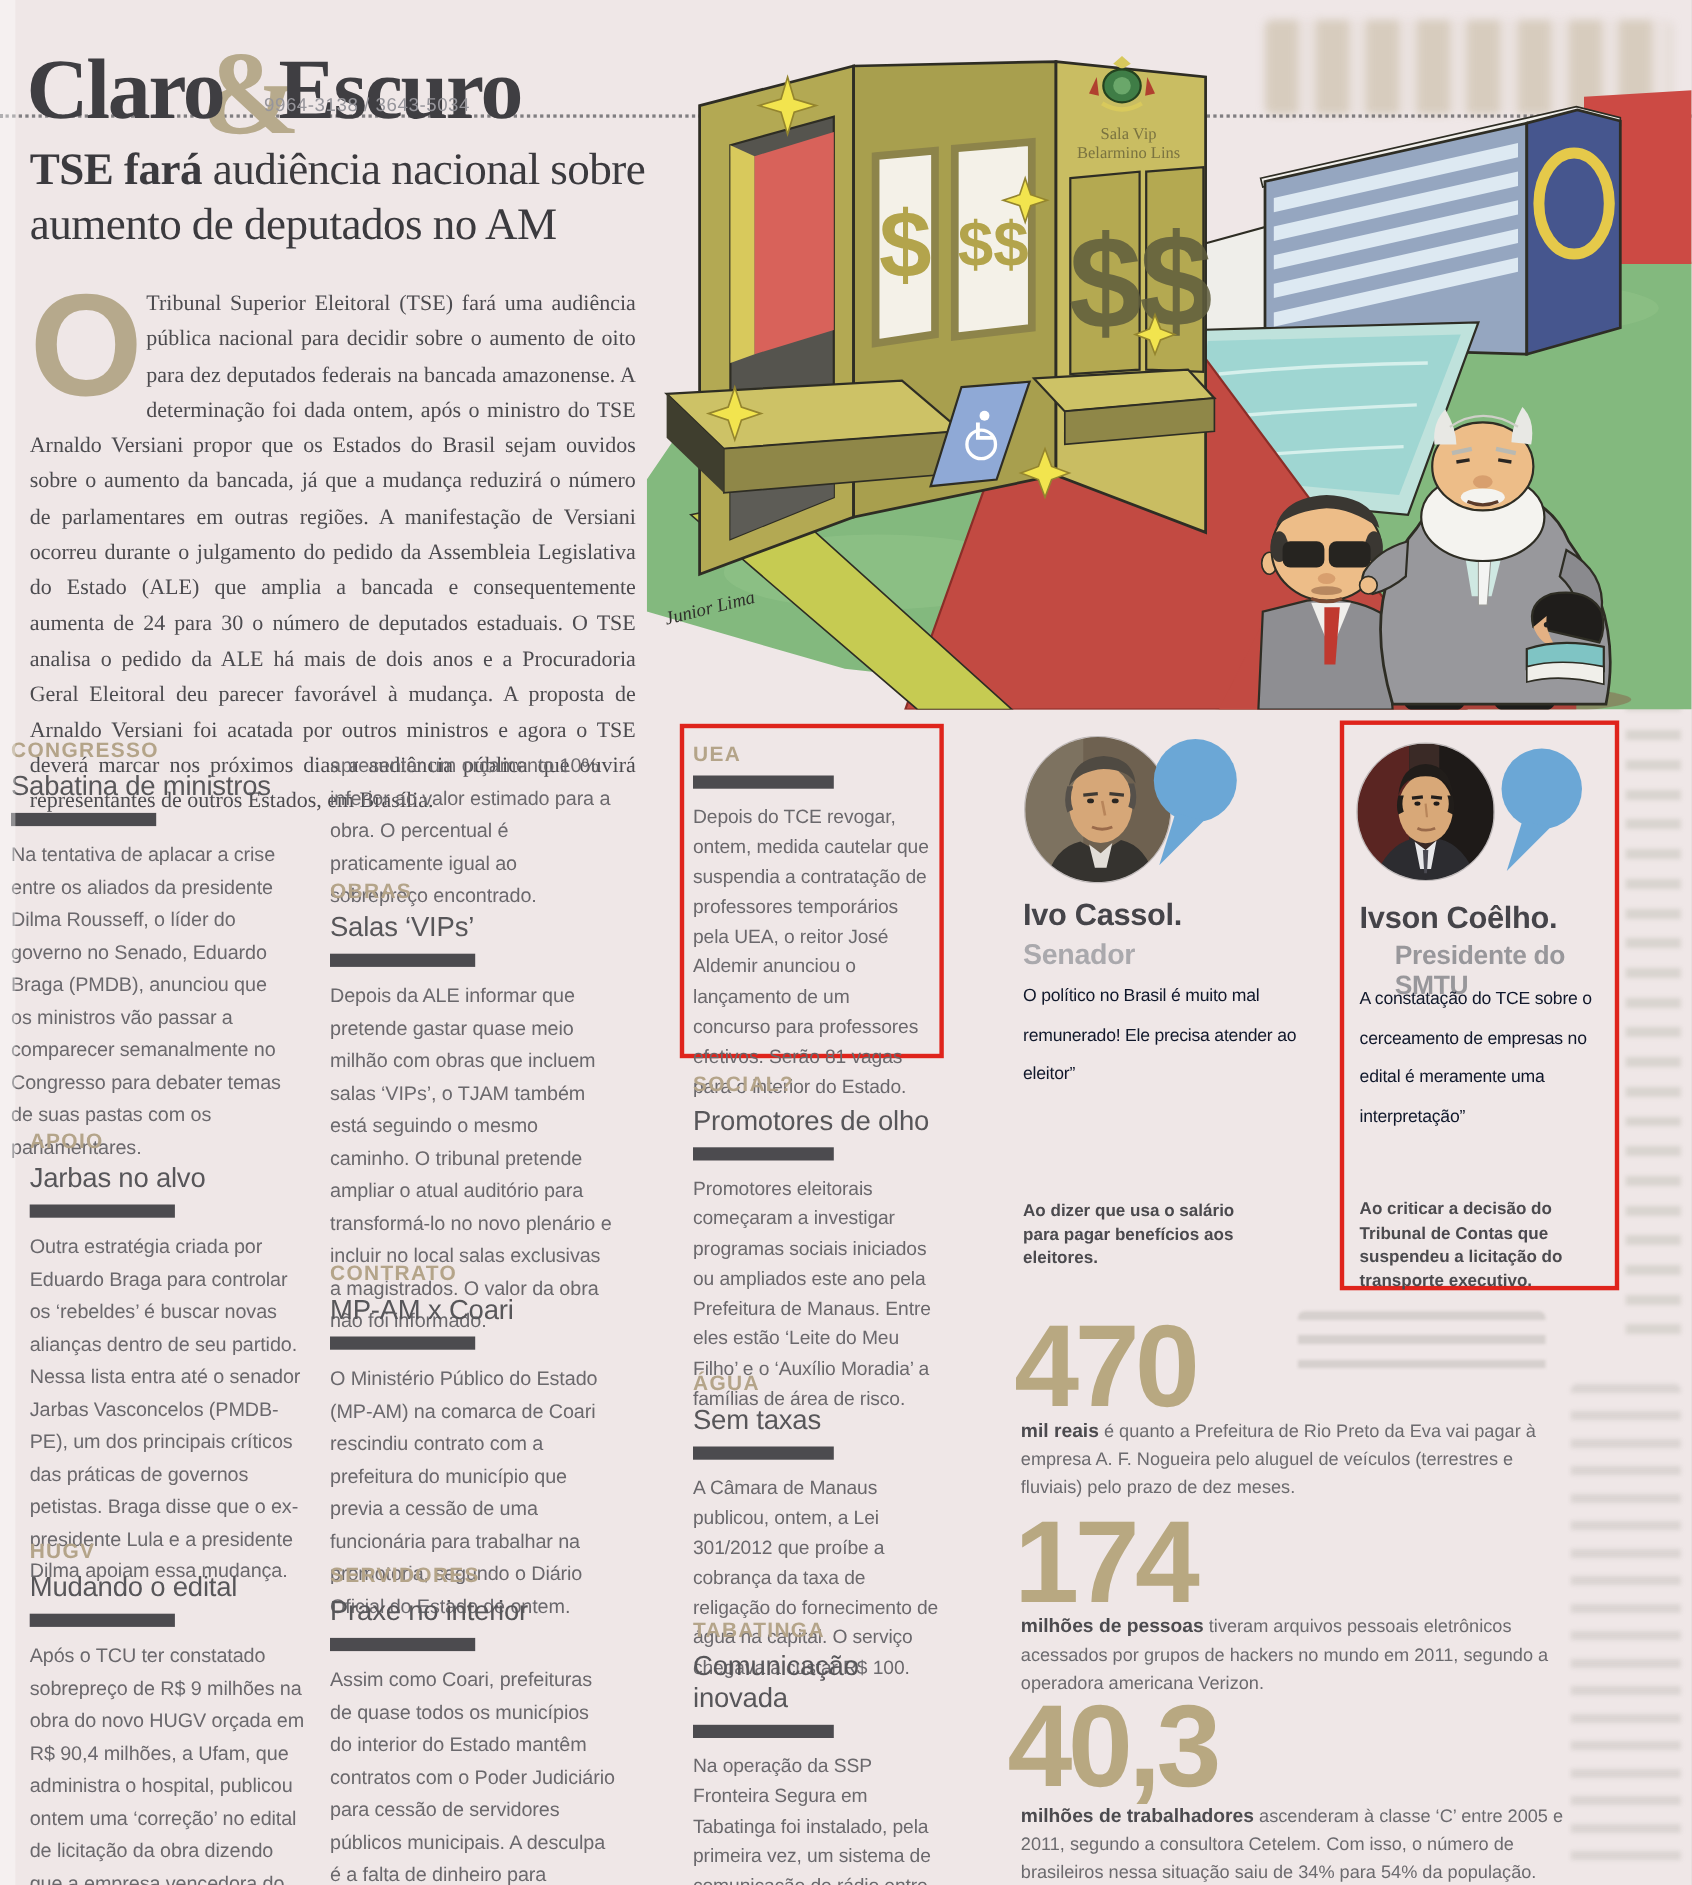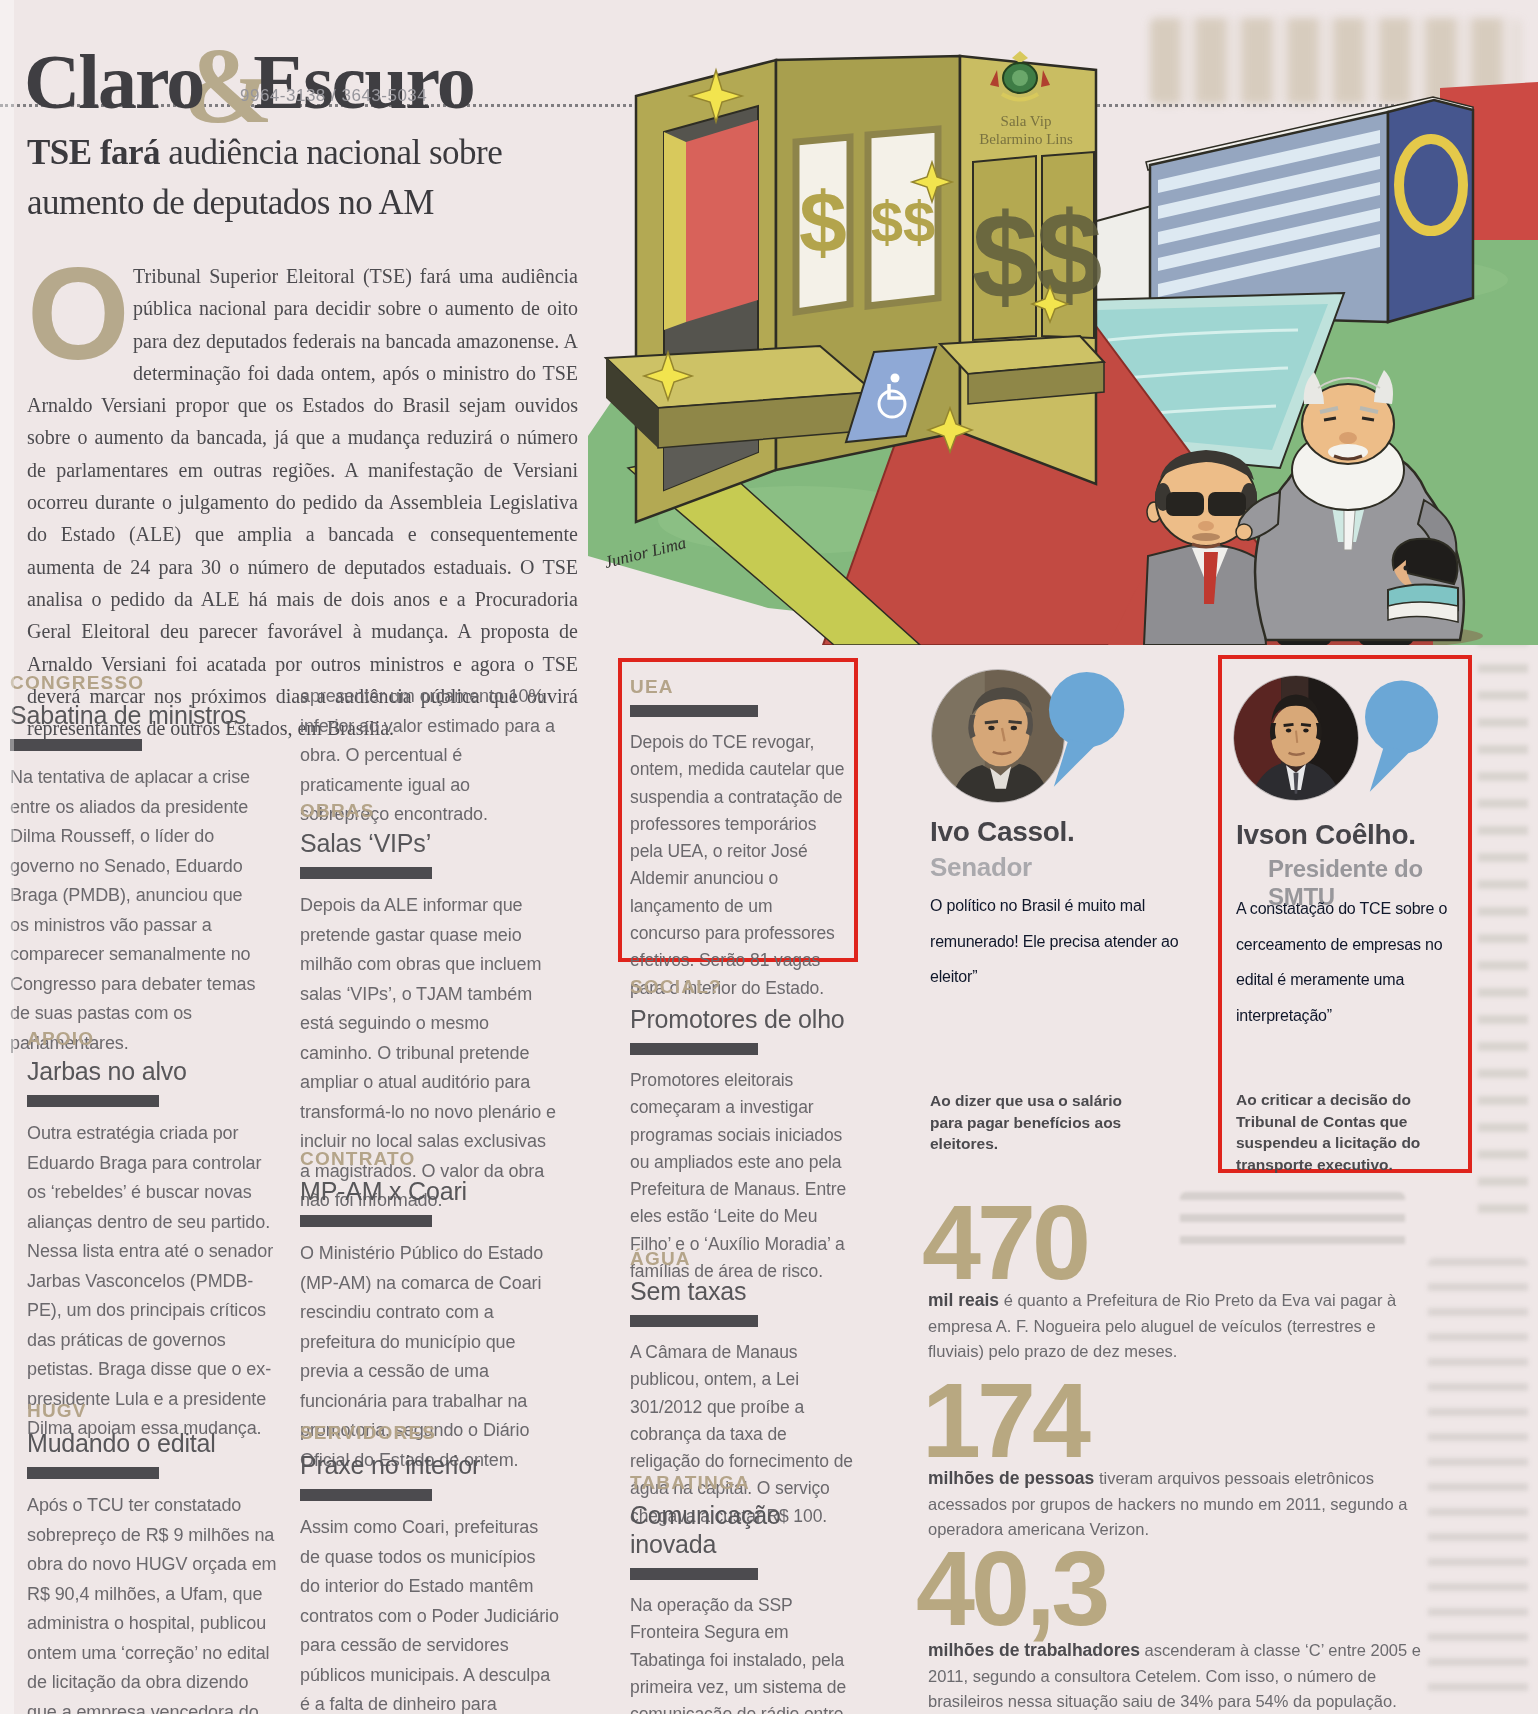--- a/index.html
+++ b/index.html
@@ -11,21 +11,21 @@
   .masthead{position:absolute;left:24px;top:10px;z-index:3;white-space:nowrap;}
   .mast-word{font-family:"Liberation Serif",serif;font-weight:bold;font-size:78px;color:#3f3e42;
              position:relative;z-index:1;letter-spacing:-2px;}
   .mast-amp{font-family:"Liberation Serif",serif;font-weight:bold;font-size:108px;color:#b7aa8c;
             position:relative;top:14px;margin:0 -20px;z-index:0;}
   .phone{position:absolute;left:240px;top:86px;font-size:17px;letter-spacing:.5px;color:#96959b;z-index:3;}
   .dotted-rule{position:absolute;left:0;top:104px;width:1538px;border-top:3px dotted #5c5b5f;opacity:.75;z-index:1;}
 
   
   .headline{position:absolute;left:27px;top:128px;width:575px;font-family:"Liberation Serif",serif;
-            font-size:35px;line-height:50px;color:#3b3a3e;z-index:3;letter-spacing:-.5px;}
+            font-size:41px;line-height:50px;color:#3b3a3e;z-index:3;letter-spacing:-.5px;}
   .hl-bold{font-weight:bold;}
   .lead{position:absolute;left:27px;top:260px;width:551px;font-family:"Liberation Serif",serif;
         font-size:20px;line-height:32.3px;color:#4c4b4f;text-align:justify;z-index:3;}
   .dropcap{float:left;width:100px;height:108px;font-size:132px;line-height:96px;font-weight:bold;
            color:#b6a98c;font-family:"Liberation Sans",sans-serif;margin:6px 6px 0 0;}
 
   
   .sec{position:absolute;z-index:3;}
   .slabel{font-size:19px;font-weight:bold;letter-spacing:1.2px;color:#b4a489;margin-bottom:7px;}
   .stitle{font-size:25px;color:#575659;margin-bottom:9px;letter-spacing:-.2px;}

